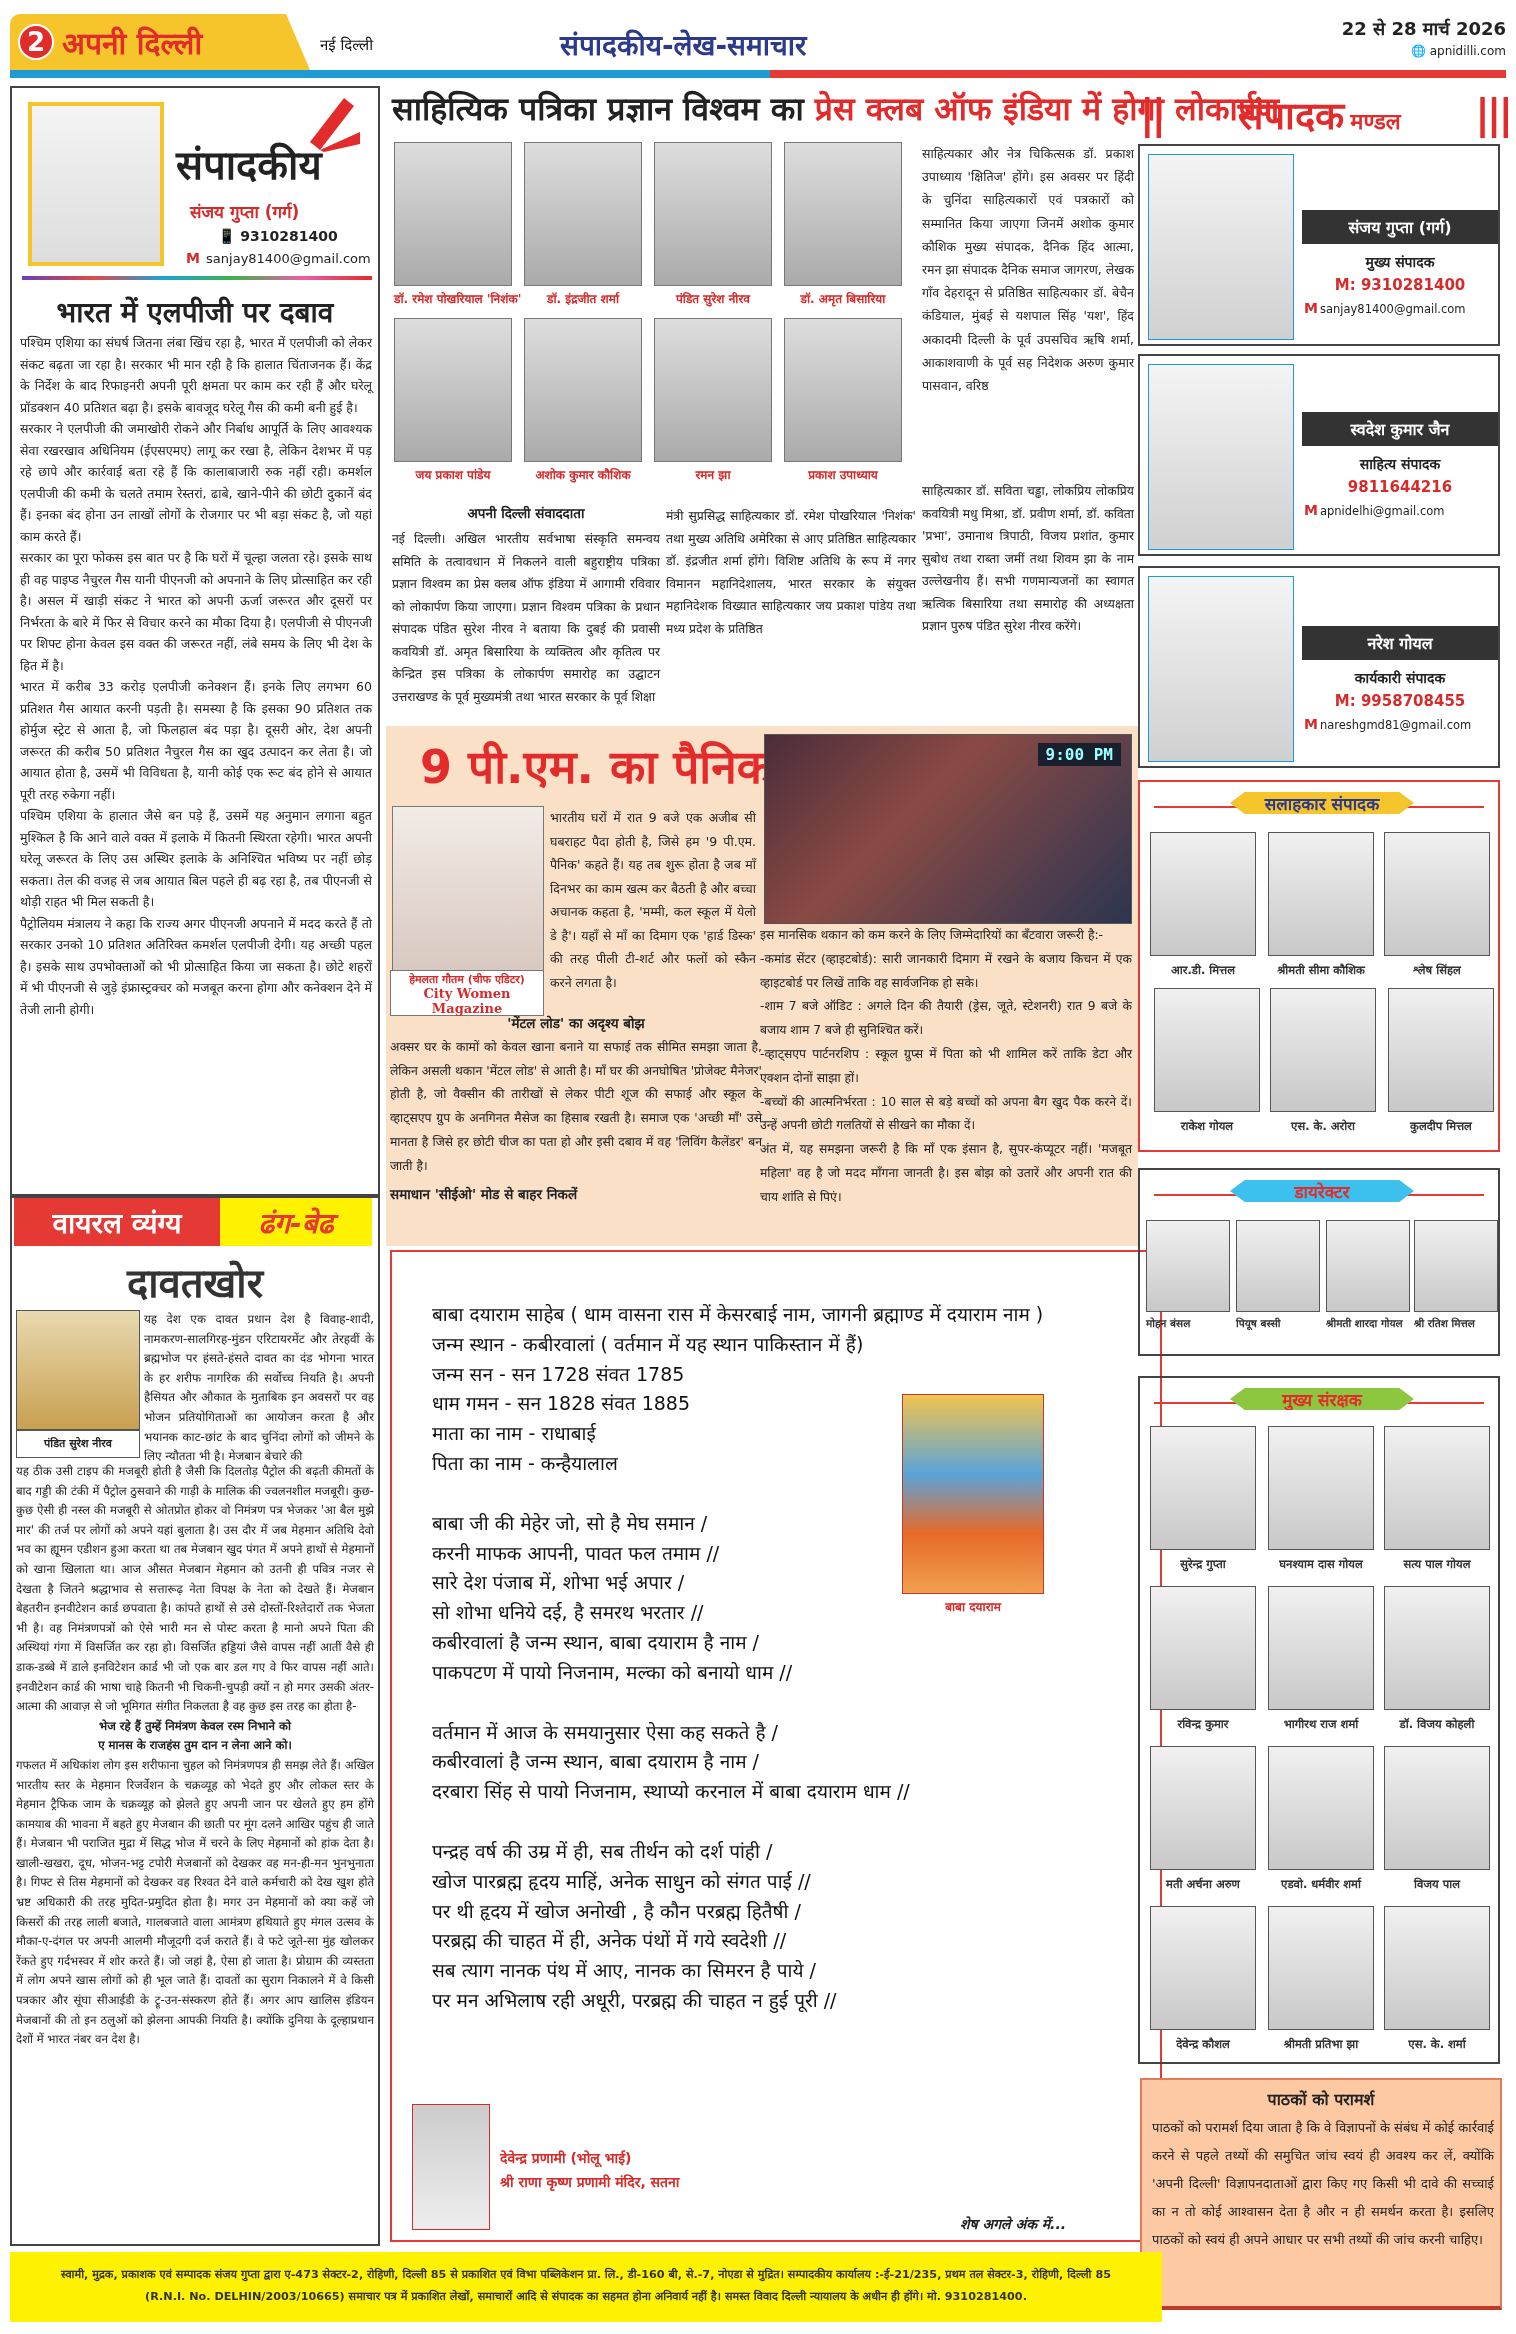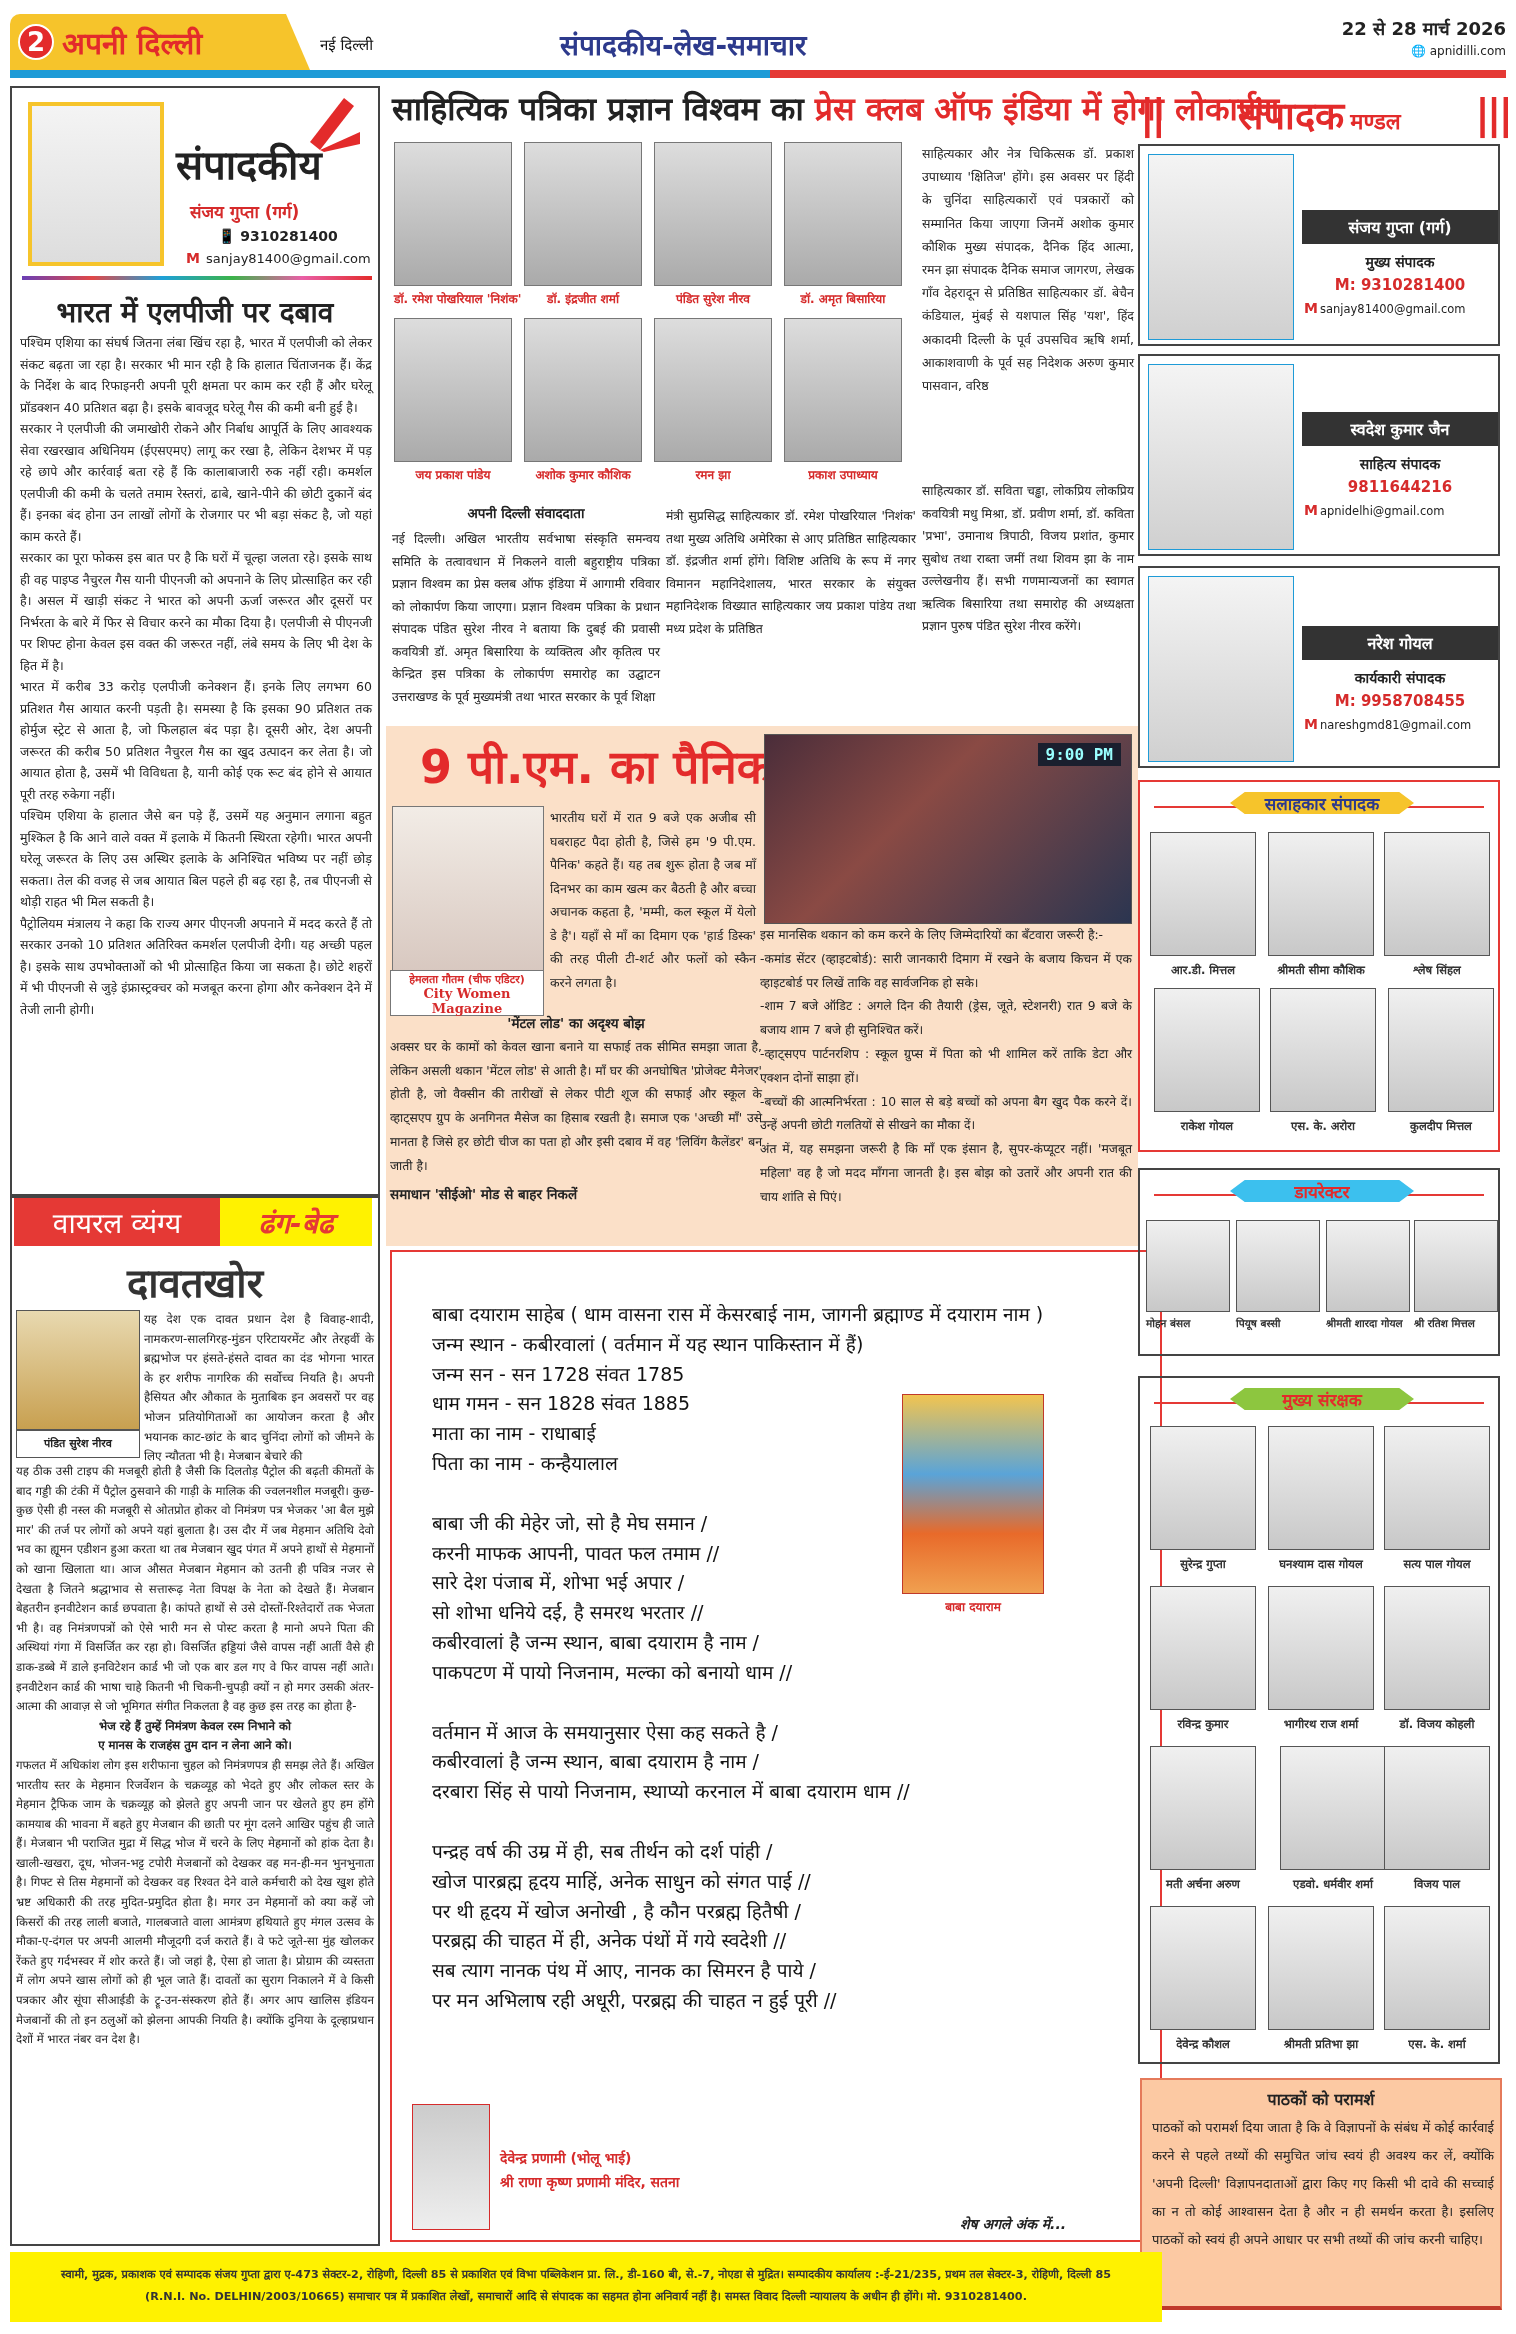--- a/index.html
+++ b/index.html
@@ -25,21 +25,21 @@
   .ed-pen { left: 300px; top: 92px; width: 60px; height: 60px; }
   .ed-author { left: 190px; top: 200px; font-size: 17px; color: #d62b2b; font-weight: bold; }
   .ed-phone { left: 218px; top: 228px; font-size: 14px; font-weight: bold; }
   .ed-mail { left: 186px; top: 250px; font-size: 13px; }
   .rainbow { left: 22px; top: 276px; width: 350px; height: 4px; background: linear-gradient(90deg,#6a3fb5,#e04848,#1ea0d8,#3bb34a,#e95fa6,#e32b2b); }
   .ed-title { left: 20px; top: 292px; width: 350px; text-align:center; font-size: 28px; font-weight: bold; color: #222; }
   .ed-body { left: 20px; top: 332px; width: 352px; }
 
   
   .sat-box { left: 10px; top: 1196px; width: 370px; height: 1050px; }
-  .sat-tag1 { left: 14px; top: 1198px; width: 206px; height: 48px; background: #e53935; color: #fff; font-size: 28px; font-weight: normal; display:flex; align-items:center; justify-content:center; }
+  .sat-tag1 { left: 14px; top: 1198px; width: 206px; height: 48px; background: #e53935; color: #fff; font-size: 28px; font-weight: bold; display:flex; align-items:center; justify-content:center; }
   .sat-tag2 { left: 220px; top: 1198px; width: 152px; height: 48px; background: #fff200; color: #e53935; font-size: 28px; font-weight: bold; font-style: italic; display:flex; align-items:center; justify-content:center; }
   .sat-title { left: 14px; top: 1254px; width: 362px; text-align:center; font-size: 40px; font-weight: bold; color:#333; }
   .sat-photo { left: 16px; top: 1310px; width: 124px; height: 120px; background: linear-gradient(#e8d9b0,#c8a050); border: 1px solid #555; }
   .sat-caption { left: 16px; top: 1430px; width: 124px; height: 28px; border: 1px solid #555; font-size: 11px; font-weight: bold; text-align:center; line-height: 26px; }
   .sat-body-top { left: 144px; top: 1310px; width: 230px; }
   .sat-body { left: 16px; top: 1462px; width: 358px; font-size: 11.6px; line-height: 19.6px; }
 
   
   .story-title { left: 392px; top: 86px; font-size: 32px; font-weight: bold; white-space: nowrap; }
   .story-title .red { color: #e32b2b; }
@@ -361,21 +361,21 @@
       <div class="nm">भागीरथ राज शर्मा</div>
     </div>
   <div class="mem" style="left:244px;top:208px">
       <div class="ph"></div>
       <div class="nm">डॉ. विजय कोहली</div>
     </div>
   <div class="mem" style="left:10px;top:368px">
       <div class="ph"></div>
       <div class="nm">मती अर्चना अरुण</div>
     </div>
-  <div class="mem" style="left:140px;top:368px">
+  <div class="mem" style="left:128px;top:368px">
       <div class="ph"></div>
       <div class="nm">एडवो. धर्मवीर शर्मा</div>
     </div>
   <div class="mem" style="left:244px;top:368px">
       <div class="ph"></div>
       <div class="nm">विजय पाल</div>
     </div>
   <div class="mem" style="left:10px;top:528px">
       <div class="ph"></div>
       <div class="nm">देवेन्द्र कौशल</div>

